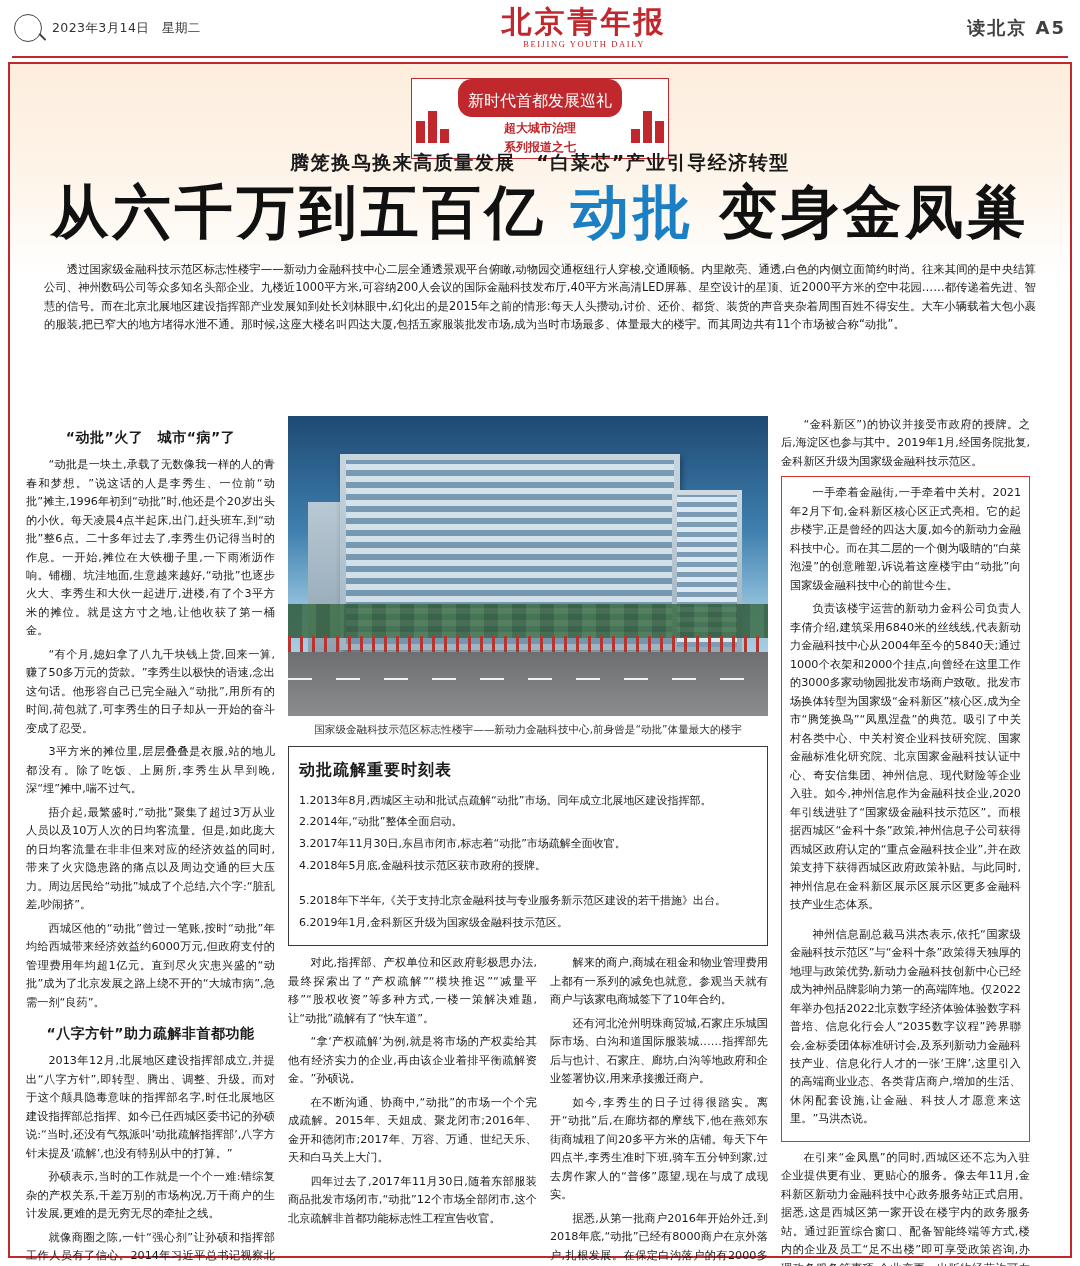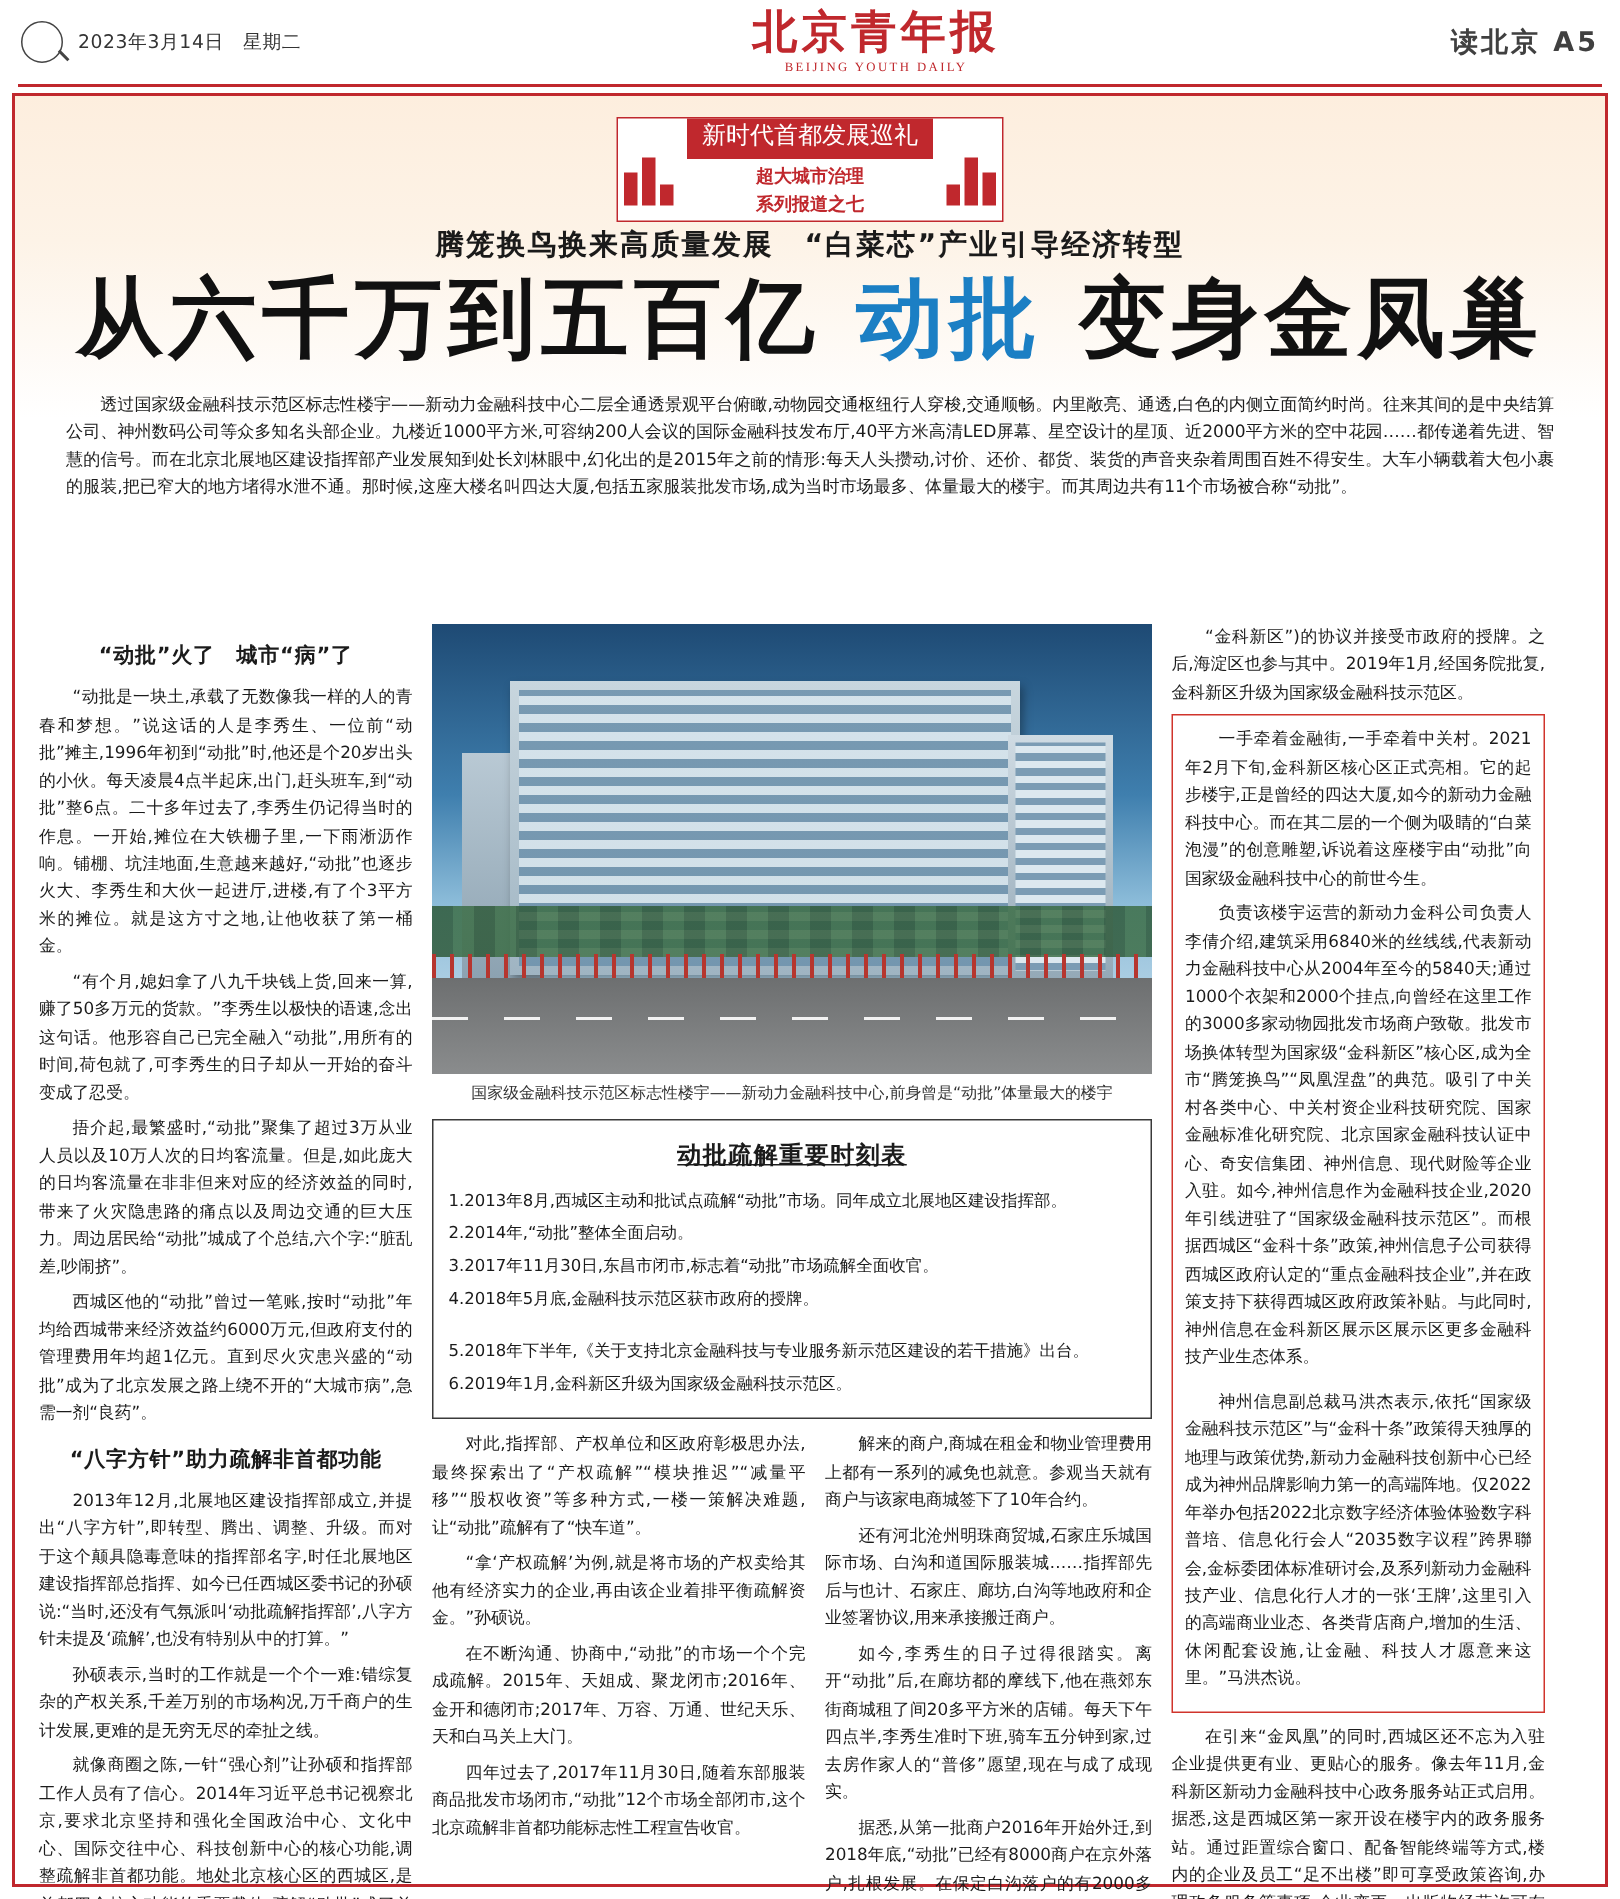--- a/index.html
+++ b/index.html
@@ -12,21 +12,21 @@
   .mh-date{font-size:12.5px;color:#333;letter-spacing:.4px;}
   .mh-center{flex:1;text-align:center;line-height:1;}
   .paper-title{font-family:"DejaVu Serif","Liberation Serif",serif;font-weight:bold;font-size:30px;color:#c0282d;letter-spacing:3px;}
   .paper-sub{font-size:8.5px;color:#c0282d;letter-spacing:1.6px;margin-top:3px;font-family:"Liberation Serif",serif;}
   .mh-right{flex:0 0 auto;font-size:18px;font-weight:bold;letter-spacing:2px;color:#404040;}
   .hr-red{height:2px;background:#c0282d;margin:0 12px;}
   
   .page{position:absolute;left:8px;top:62px;width:1064px;height:1196px;border:2px solid #c0282d;box-sizing:border-box;background:#fff;}
   .banner{height:215px;background:linear-gradient(180deg,#fdeede 0%,#fdf3e7 45%,#ffffff 100%);position:relative;}
   .series-badge{position:absolute;left:50%;transform:translateX(-50%);top:14px;display:flex;align-items:stretch;}
-  .badge-core{background:#c0282d;color:#fff;padding:1px 10px 5px;text-align:center;}
+  .badge-core{background:#c0282d;color:#fff;padding:12px 10px 5px;text-align:center;border-radius:14px;}
   .badge-wrap{border:1px solid #c0282d;display:flex;align-items:center;background:#fff;}
   .badge-right{color:#c0282d;font-size:12px;line-height:1.35;padding:3px 8px;text-align:center;font-weight:bold;}
   .kicker{position:absolute;top:86px;width:100%;text-align:center;font-size:19px;font-weight:bold;letter-spacing:1.5px;color:#1a1a1a;}
   .headline{position:absolute;top:118px;width:100%;text-align:center;font-size:58px;font-weight:bold;letter-spacing:4px;line-height:1.05;font-family:"DejaVu Serif","Liberation Serif",serif;}
   .headline .blue{color:#1b7fc4;}
   .lede{position:absolute;left:34px;right:34px;top:196px;font-size:11.4px;line-height:1.62;text-align:justify;text-indent:2em;color:#1b1b1b;}
   
   .cols{position:absolute;left:16px;top:352px;width:1032px;height:836px;display:flex;gap:13px;}
   .col{width:249px;font-size:11.2px;line-height:1.65;text-align:justify;color:#1b1b1b;}
   .col.wide{width:480px;}
@@ -40,21 +40,21 @@
   .bldg2{position:absolute;left:20px;top:86px;width:52px;height:150px;background:linear-gradient(180deg,#b9c9d4,#8ca2b1);}
   .bldg3{position:absolute;right:26px;top:74px;width:70px;height:162px;background:linear-gradient(180deg,#cfdbe3,#94a9b7);}
   .bldg3:before{content:"";position:absolute;inset:5px;background:repeating-linear-gradient(0deg,#7b9cb4 0 5px,#dce8ef 5px 10px);}
   .road{position:absolute;left:0;right:0;bottom:0;height:64px;background:linear-gradient(180deg,#6d6f70,#8a8c8d);}
   .road:before{content:"";position:absolute;left:0;right:0;top:26px;height:2px;background:repeating-linear-gradient(90deg,#f2f2f2 0 24px,transparent 24px 48px);}
   .fence{position:absolute;left:0;right:0;bottom:64px;height:16px;background:repeating-linear-gradient(90deg,#b6362f 0 3px,transparent 3px 12px);}
   .trees{position:absolute;left:0;right:0;bottom:78px;height:34px;background:repeating-linear-gradient(90deg,#2f5a3a 0 14px,#3d6e47 14px 28px);opacity:.85;}
   .caption{font-size:10.6px;text-align:center;margin:5px 0 8px;color:#333;}
   
   .tablebox{border:1px solid #3a3a3a;padding:8px 10px 10px;box-sizing:border-box;}
-  .tablebox h3{text-align:center;font-size:16px;margin:2px 0 8px;letter-spacing:1px;text-decoration:underline;}
+  .tablebox h3{font-size:16px;margin:2px 0 8px;letter-spacing:1px;}
   .tl-cols{display:flex;gap:14px;flex-direction:column;}
   .tl-col{flex:1;font-size:11px;line-height:1.6;}
   .tl-col div{text-indent:0;margin-bottom:4px;}
   
   .redbox{border:1.6px solid #d0342c;padding:7px 8px;box-sizing:border-box;margin-bottom:7px;}
 </style>
 </head>
 <body>
 
 <div class="masthead">
@@ -104,20 +104,21 @@
 
     <div class="lede">透过国家级金融科技示范区标志性楼宇——新动力金融科技中心二层全通透景观平台俯瞰,动物园交通枢纽行人穿梭,交通顺畅。内里敞亮、通透,白色的内侧立面简约时尚。往来其间的是中央结算公司、神州数码公司等众多知名头部企业。九楼近1000平方米,可容纳200人会议的国际金融科技发布厅,40平方米高清LED屏幕、星空设计的星顶、近2000平方米的空中花园……都传递着先进、智慧的信号。而在北京北展地区建设指挥部产业发展知到处长刘林眼中,幻化出的是2015年之前的情形:每天人头攒动,讨价、还价、都货、装货的声音夹杂着周围百姓不得安生。大车小辆载着大包小裹的服装,把已窄大的地方堵得水泄不通。那时候,这座大楼名叫四达大厦,包括五家服装批发市场,成为当时市场最多、体量最大的楼宇。而其周边共有11个市场被合称“动批”。</div>
   </div>
 
   <div class="cols">
 
     <div class="col">
       <div class="sec-head">“动批”火了　城市“病”了</div>
       <p>“动批是一块土,承载了无数像我一样的人的青春和梦想。”说这话的人是李秀生、一位前“动批”摊主,1996年初到“动批”时,他还是个20岁出头的小伙。每天凌晨4点半起床,出门,赶头班车,到“动批”整6点。二十多年过去了,李秀生仍记得当时的作息。一开始,摊位在大铁栅子里,一下雨淅沥作响。铺棚、坑洼地面,生意越来越好,“动批”也逐步火大、李秀生和大伙一起进厅,进楼,有了个3平方米的摊位。就是这方寸之地,让他收获了第一桶金。</p>
       <p>“有个月,媳妇拿了八九千块钱上货,回来一算,赚了50多万元的货款。”李秀生以极快的语速,念出这句话。他形容自己已完全融入“动批”,用所有的时间,荷包就了,可李秀生的日子却从一开始的奋斗变成了忍受。</p>
+      <p>3平方米的摊位里,层层叠叠是衣服,站的地儿都没有。除了吃饭、上厕所,李秀生从早到晚,深“埋”摊中,喘不过气。</p>
       <p>捂介起,最繁盛时,“动批”聚集了超过3万从业人员以及10万人次的日均客流量。但是,如此庞大的日均客流量在非非但来对应的经济效益的同时,带来了火灾隐患路的痛点以及周边交通的巨大压力。周边居民给“动批”城成了个总结,六个字:“脏乱差,吵闹挤”。</p>
       <p>西城区他的“动批”曾过一笔账,按时“动批”年均给西城带来经济效益约6000万元,但政府支付的管理费用年均超1亿元。直到尽火灾患兴盛的“动批”成为了北京发展之路上绕不开的“大城市病”,急需一剂“良药”。</p>
       <div class="sec-head">“八字方针”助力疏解非首都功能</div>
       <p>2013年12月,北展地区建设指挥部成立,并提出“八字方针”,即转型、腾出、调整、升级。而对于这个颠具隐毒意味的指挥部名字,时任北展地区建设指挥部总指挥、如今已任西城区委书记的孙硕说:“当时,还没有气氛派叫‘动批疏解指挥部’,八字方针未提及‘疏解’,也没有特别从中的打算。”</p>
       <p>孙硕表示,当时的工作就是一个个一难:错综复杂的产权关系,千差万别的市场构况,万千商户的生计发展,更难的是无穷无尽的牵扯之线。</p>
       <p>就像商圈之陈,一针“强心剂”让孙硕和指挥部工作人员有了信心。2014年习近平总书记视察北京,要求北京坚持和强化全国政治中心、文化中心、国际交往中心、科技创新中心的核心功能,调整疏解非首都功能。地处北京核心区的西城区,是首都四个核心功能的重要载体,疏解“动批”成了首都城市治荣色必行。</p>
 
     </div>
 
     <div class="col wide">

